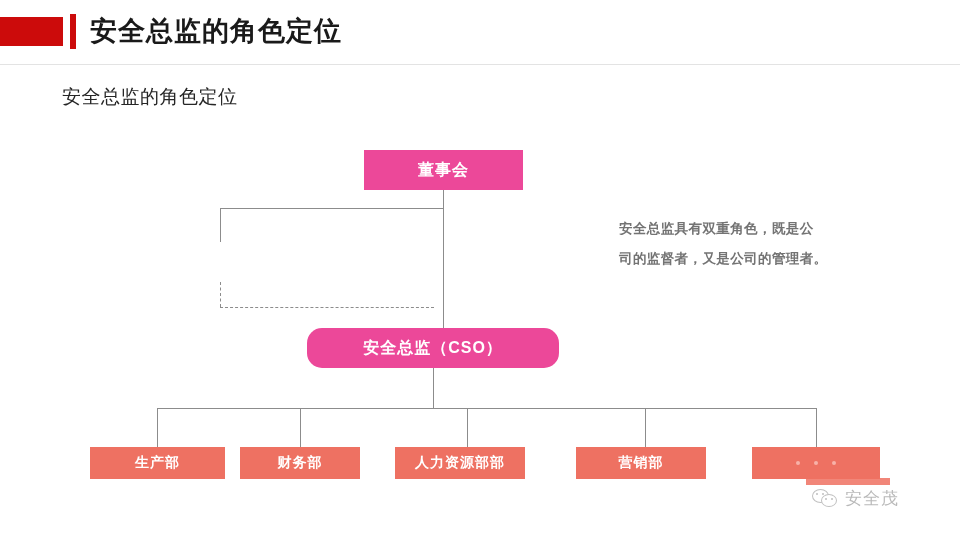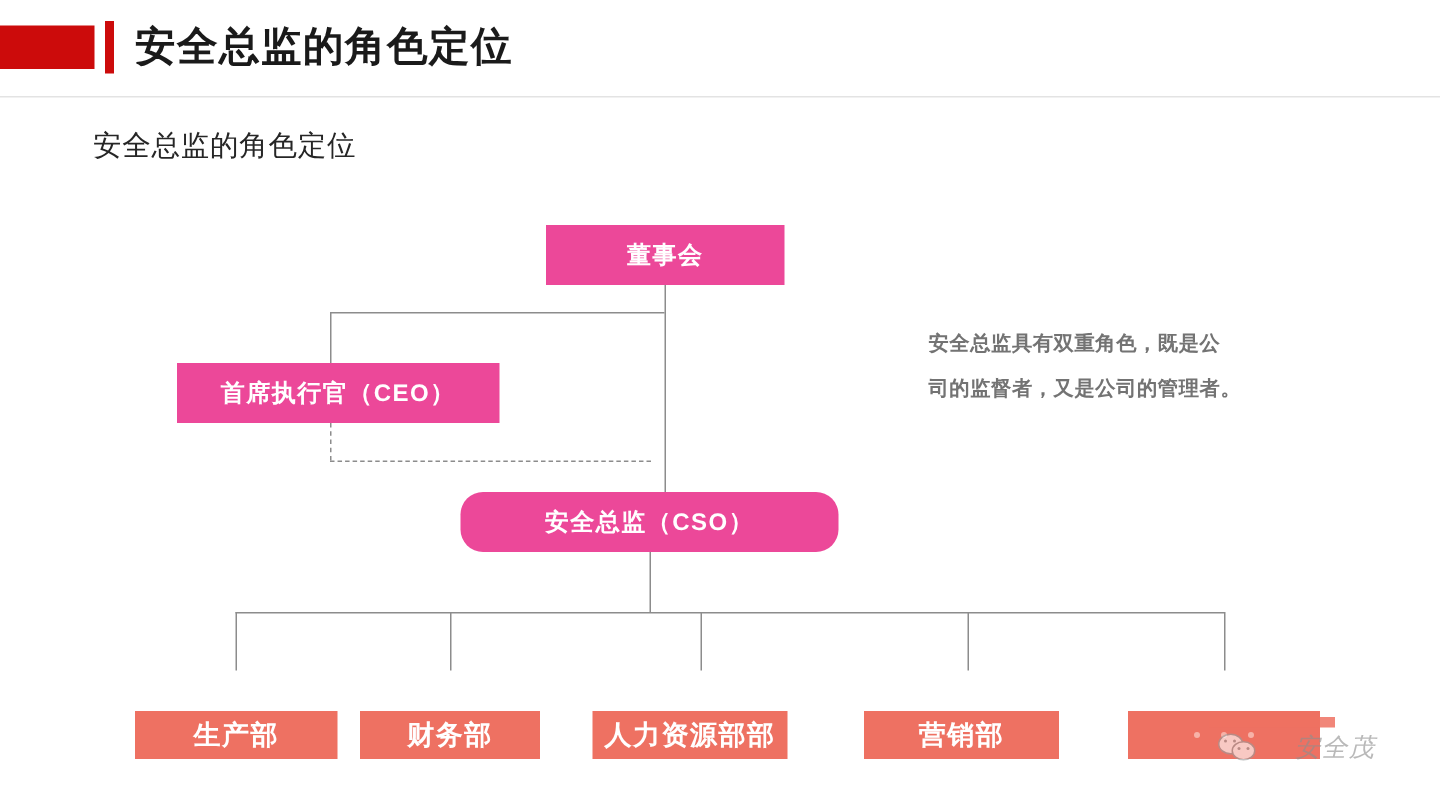--- a/index.html
+++ b/index.html
@@ -61,21 +61,21 @@
     letter-spacing:1px;
     text-align:center;
   }
   .node.dark { background:#ec4899; }
   .node.light { background:#ee7162; }
 
   #node-board  { left:364px; top:150px; width:159px; height:40px; font-size:16px; }
   #node-ceo    { left:118px; top:242px; width:215px; height:40px; font-size:16px; }
   #node-cso    { left:307px; top:328px; width:252px; height:40px; font-size:16px;border-radius:15px; }
 
-  .dept { height:32px; font-size:18px; top:447px;margin-top:27px; }
+  .dept { height:32px; font-size:14px; top:447px; }
   #node-prod  { left:90px;  width:135px; }
   #node-fin   { left:240px; width:120px; }
   #node-hr    { left:395px; width:130px; }
   #node-mkt   { left:576px; width:130px; }
   #node-more  { left:752px; width:128px; }
 
   .dots {
     display:flex; gap:14px; align-items:center;
   }
   .dots i {
@@ -93,23 +93,22 @@
     border-top:1px dashed #8c8c8c;
   }
   .dashv {
     position:absolute; width:0;
     border-left:1px dashed #8c8c8c;
   }
 
   
   .wm {
     position:absolute; left:812px; top:487px;
-    display:flex; align-items:center; gap:25px;
+    display:flex; align-items:center; gap:7px;
     opacity:.62;
-    font-style:italic;
   }
   .wm-logo { position:relative; width:26px; height:20px; }
   .wm-logo .b1, .wm-logo .b2 {
     position:absolute; border-radius:50%;
     background:#ffffff; border:1.6px solid #9a9a9a;
   }
   .wm-logo .b1 { left:0; top:0; width:17px; height:14px; }
   .wm-logo .b2 { left:9px; top:5px; width:16px; height:13px; }
   .wm-logo .e { position:absolute; width:2px; height:2px; border-radius:50%; background:#9a9a9a; }
   .wm-logo .e1 { left:4px;  top:4px; }
@@ -154,21 +153,20 @@
   <div class="ln h" style="left:157px; top:408px; width:659px;"></div>
 
   <div class="ln v" style="left:157px; top:408px; height:39px;"></div>
   <div class="ln v" style="left:300px; top:408px; height:39px;"></div>
   <div class="ln v" style="left:467px; top:408px; height:39px;"></div>
   <div class="ln v" style="left:645px; top:408px; height:39px;"></div>
   <div class="ln v" style="left:816px; top:408px; height:39px;"></div>
 
   <div class="node dark" id="node-board">董事会</div>
 
-  <div class="node dark" id="node-ceo">首席执行官（CEO）</div>
 
   <div class="node dark" id="node-cso">安全总监（CSO）</div>
 
   <div class="node light dept" id="node-prod">生产部</div>
 
   <div class="node light dept" id="node-fin">财务部</div>
 
   <div class="node light dept" id="node-hr">人力资源部部</div>
 
   <div class="node light dept" id="node-mkt">营销部</div>

